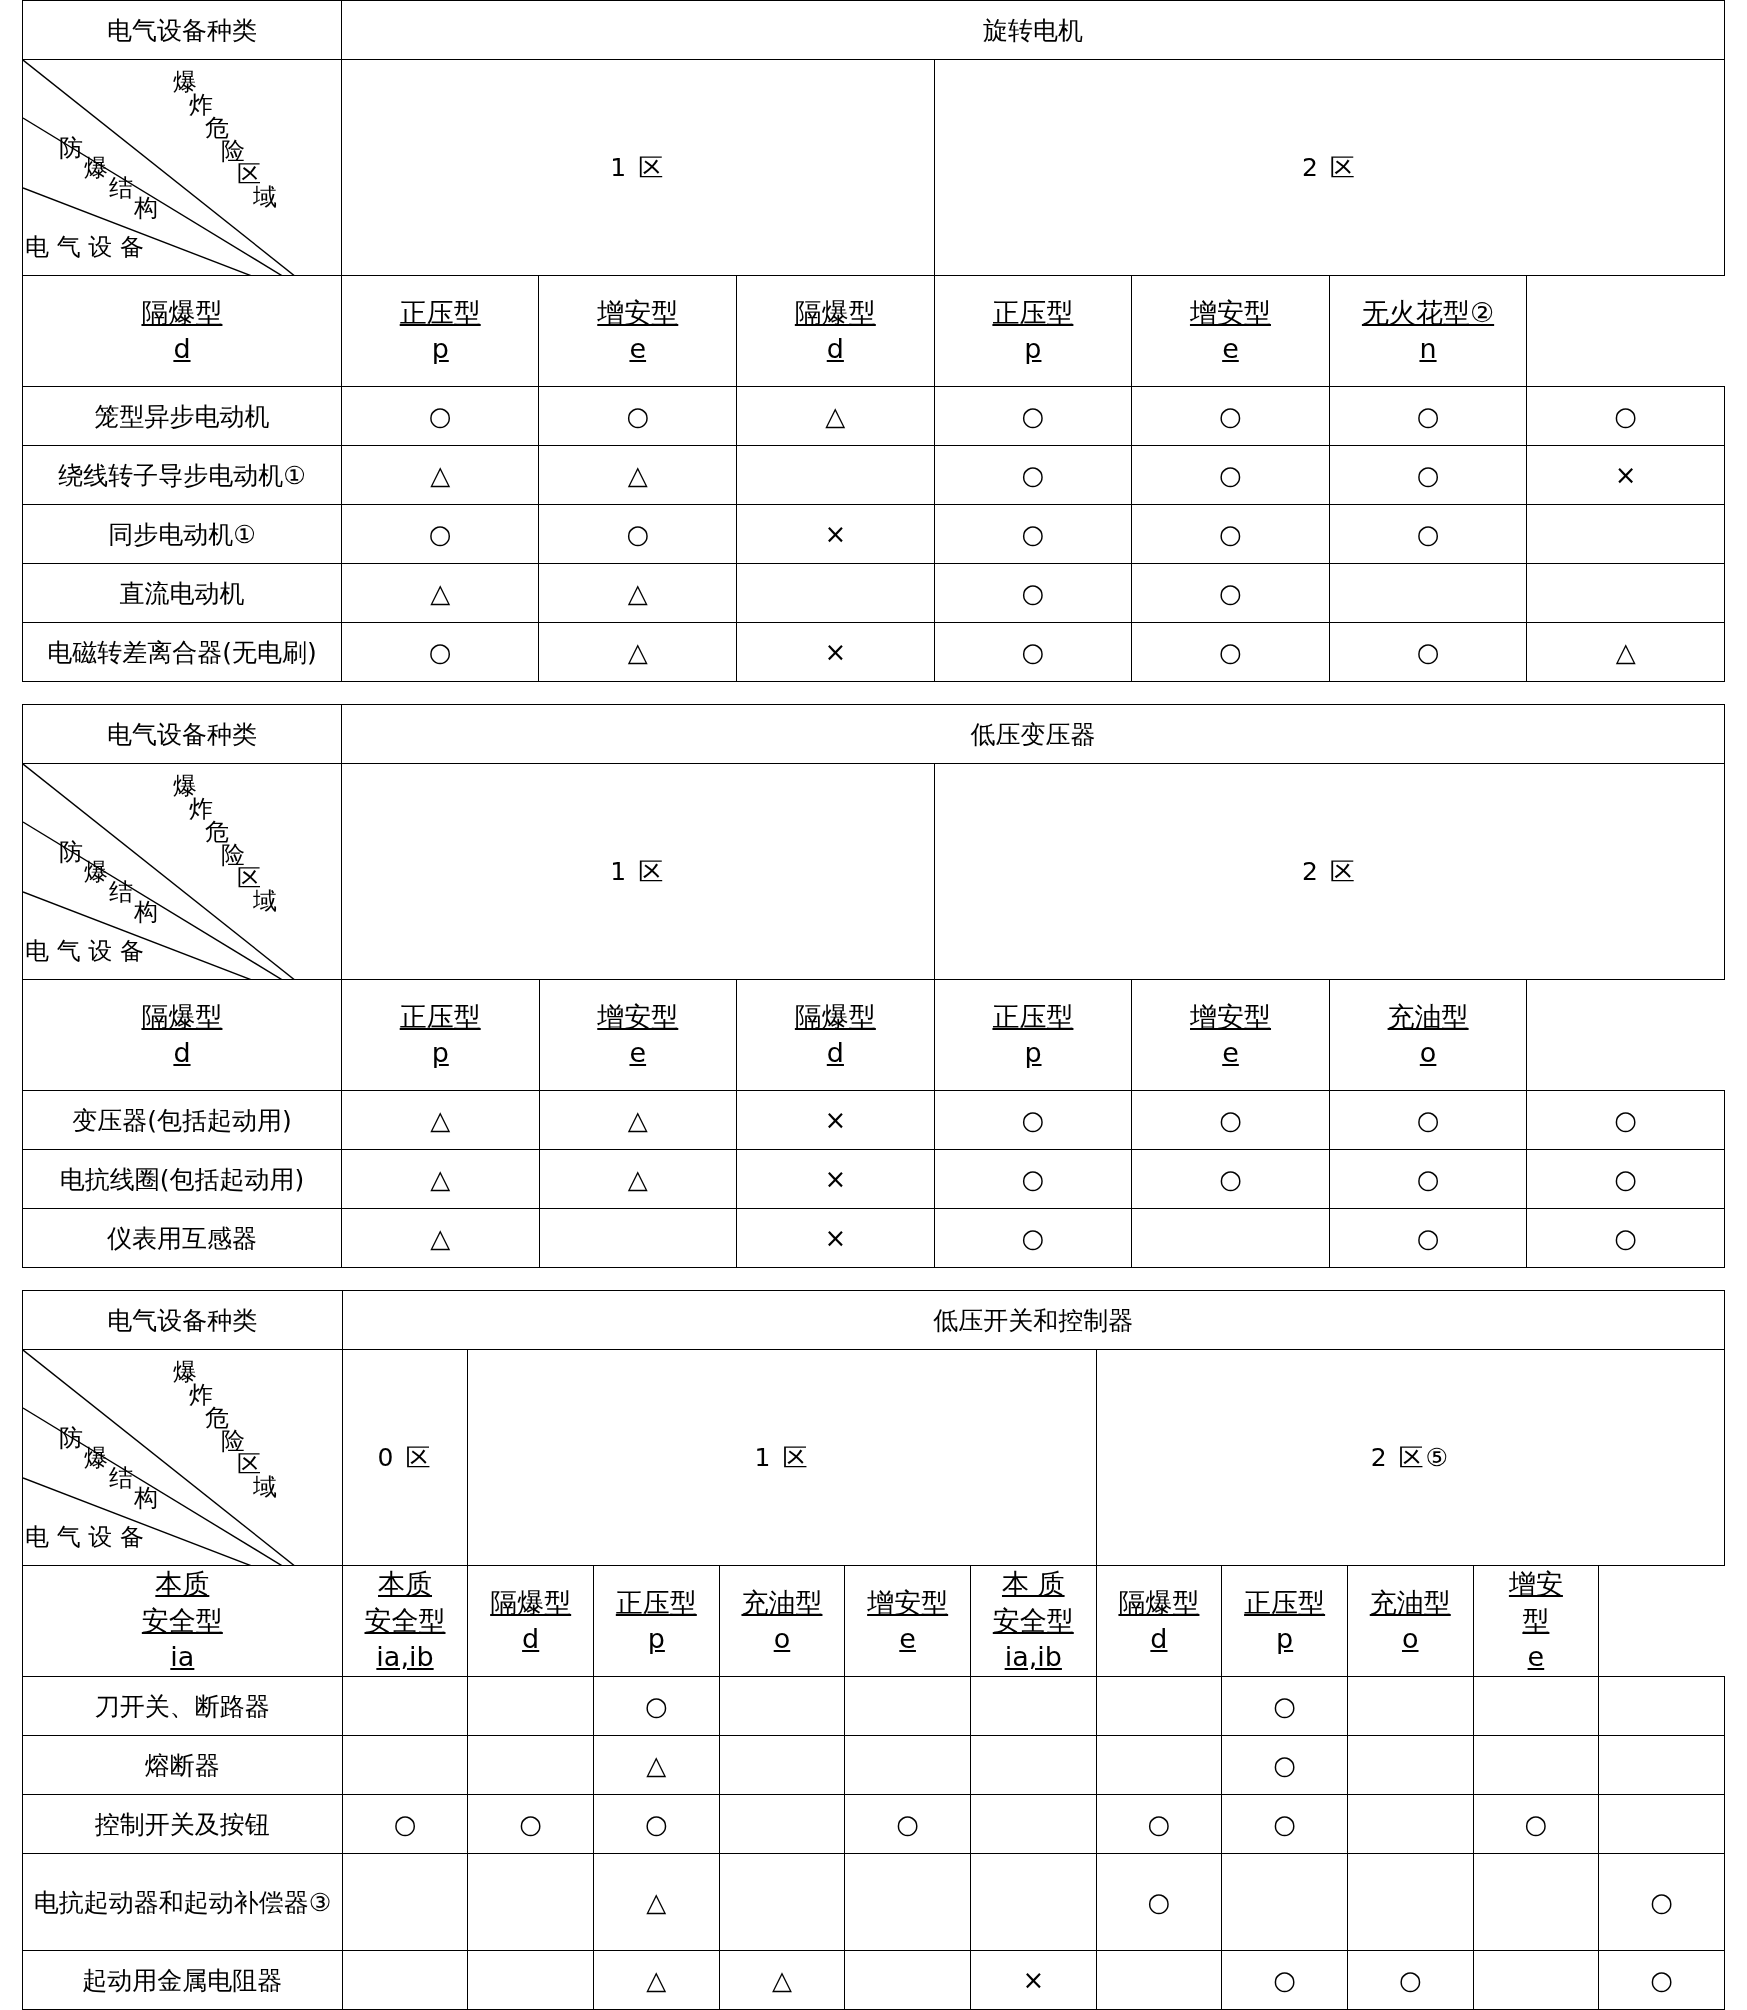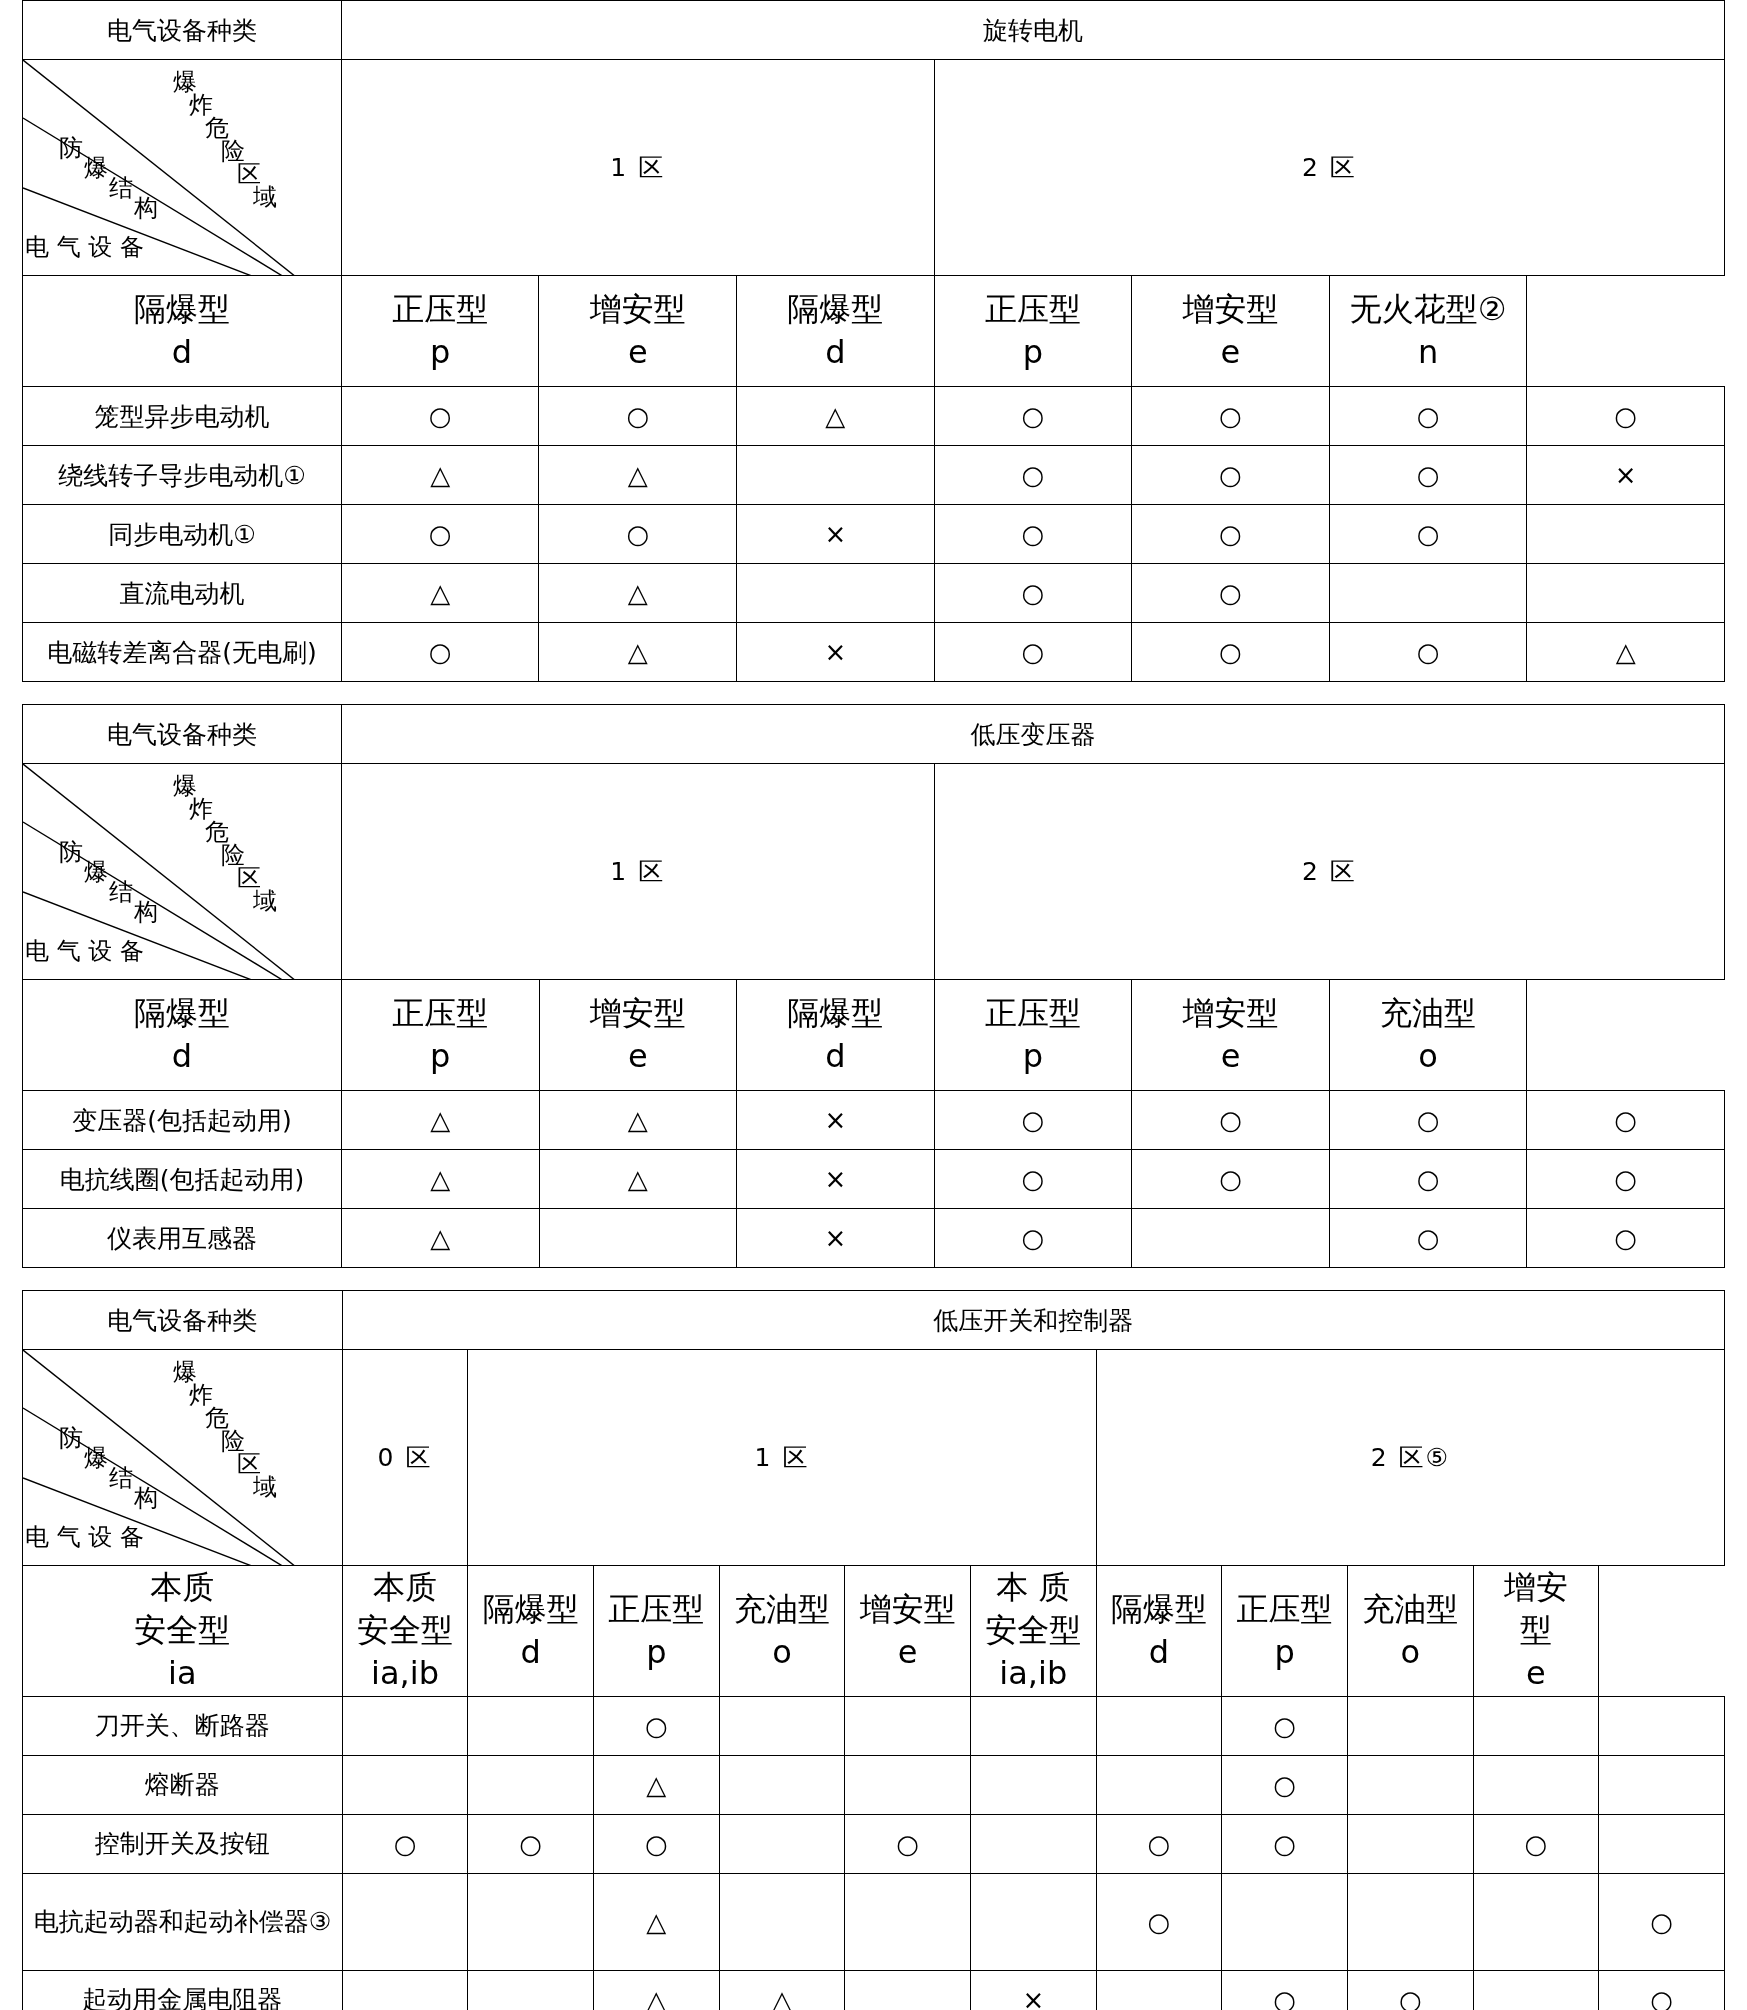--- a/index.html
+++ b/index.html
@@ -20,21 +20,21 @@
     text-align:center;
     vertical-align:middle;
     font-weight:normal;
     font-size:25px;
     padding:0;
   }
   .sec{margin-bottom:8px;}
   .kind{font-size:25px;}
   .grouphdr{font-size:25px;height:58px;}
   .zone{font-size:25px;height:62px;letter-spacing:2px;}
-  .typecell{font-size:32px;height:110px;line-height:1.35;}
+  .typecell{font-size:27px;height:110px;line-height:1.35;text-decoration:underline;}
   .typecell .ln2{display:block;}
   .rowlabel{font-size:25px;height:58px;}
   .mark{font-size:26px;height:58px;}
   .corner{
     position:relative;
     height:215px;
     padding:0;
     overflow:hidden;
   }
   .corner svg{position:absolute;left:0;top:0;}

